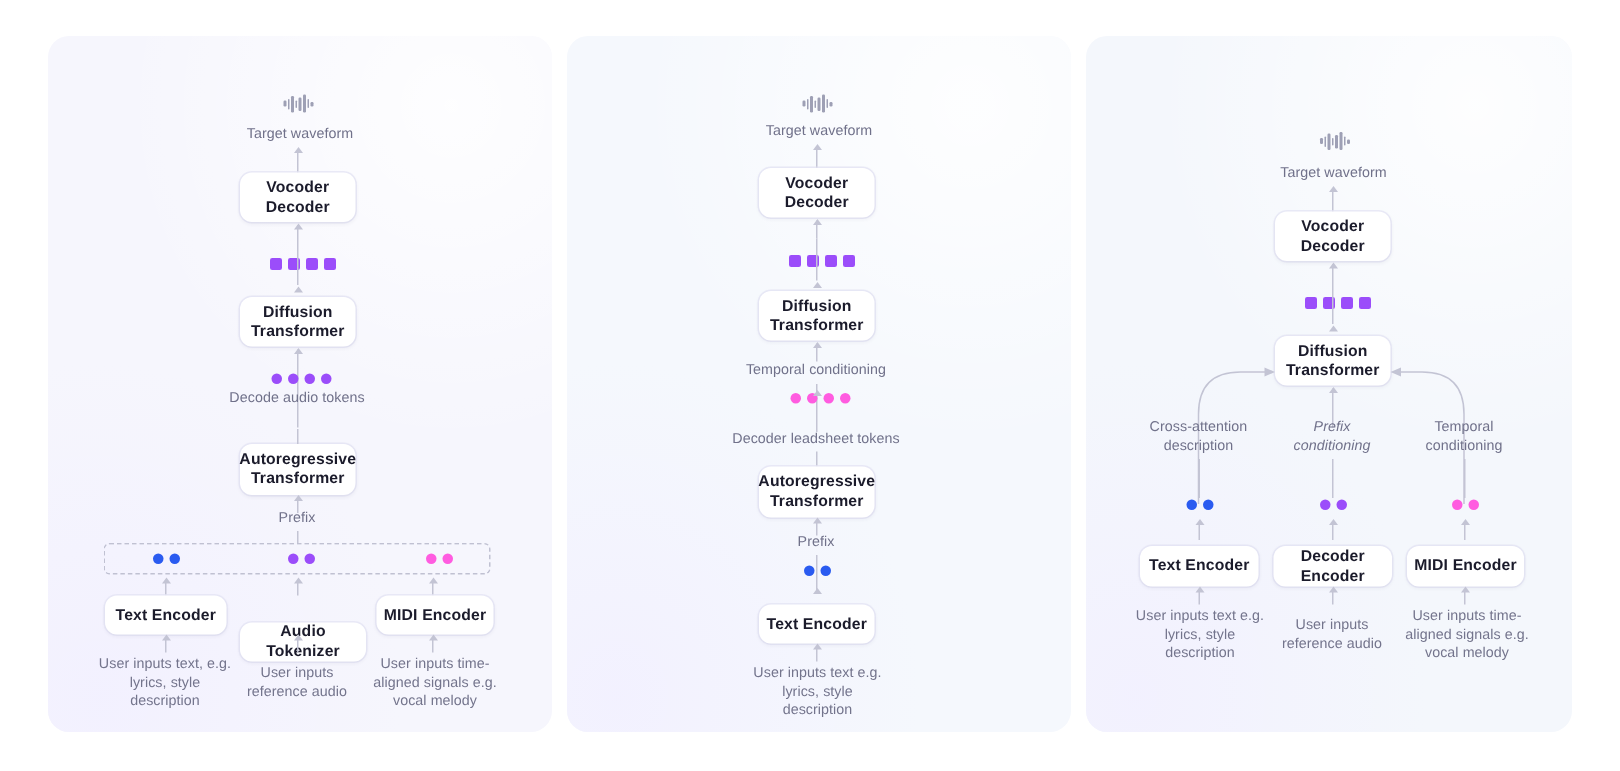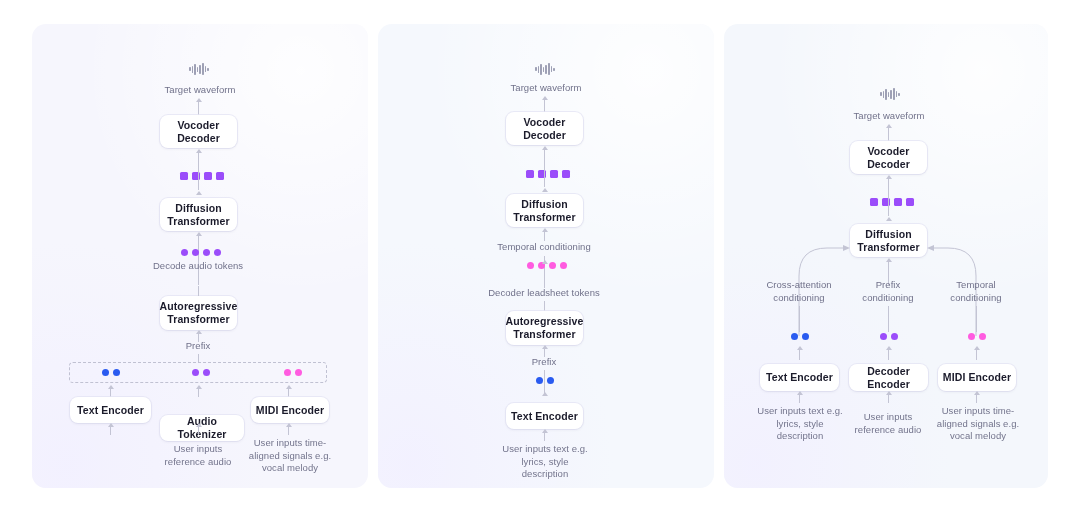--- a/index.html
+++ b/index.html
@@ -207,20 +207,21 @@
       <div class="box" style="left:128px; top:391px; width:84px; height:26px;">Audio Tokenizer</div>
       <div class="box" style="left:219px; top:373px; width:78px; height:26px;">MIDI Encoder</div>
 
       <div class="conn" style="left:78px; top:401px; height:10px;"></div>
       <div class="arrowhead" style="left:75.5px; top:399px;"></div>
       <div class="conn" style="left:166px; top:401px; height:10px;"></div>
       <div class="arrowhead" style="left:163.5px; top:399px;"></div>
       <div class="conn" style="left:256px; top:401px; height:10px;"></div>
       <div class="arrowhead" style="left:253.5px; top:399px;"></div>
 
+      <div class="label caption" style="left:33px; top:413px; width:90px;">User inputs text, e.g. lyrics, style description</div>
       <div class="label caption" style="left:126px; top:419px; width:80px;">User inputs reference audio</div>
       <div class="label caption" style="left:212px; top:413px; width:92px;">User inputs time-aligned signals e.g. vocal melody</div>
     </div>
   </div>
 
   <div class="panel" id="panel-2">
     <div class="layer">
 
       <div class="wave" style="left:157px; top:39px;">
         <i style="height:4px"></i>
@@ -333,22 +334,22 @@
       <svg class="curve" width="324" height="140" style="left:0; top:200px;" viewBox="0 0 324 140">
         <path d="M 75 112 L 75 52 Q 75 24 103 24 L 120 24" fill="none" stroke="#c3c4d4" stroke-width="1"></path>
         <polygon points="126,24 119,21 119,27" fill="#c3c4d4"></polygon>
         <path d="M 252 112 L 252 52 Q 252 24 224 24 L 210 24" fill="none" stroke="#c3c4d4" stroke-width="1"></path>
         <polygon points="203,24 210,21 210,27" fill="#c3c4d4"></polygon>
       </svg>
 
       <div class="conn" style="left:164px; top:235px; height:26px;"></div>
       <div class="arrowhead" style="left:161.5px; top:234px;"></div>
 
-      <div class="label" style="left:32px; top:255px; width:86px;">Cross-attention conditioning</div>
-      <div class="label" style="left:131px; top:255px; width:66px;">Prefix conditioning</div>
+      <div class="label" style="left:32px; top:255px; width:86px;">Cross-attention description</div>
+      <div class="label" style="left:131px; top:255px; width:66px;font-style:italic;">Prefix conditioning</div>
       <div class="label" style="left:212px; top:255px; width:80px;">Temporal conditioning</div>
 
       <div class="conn" style="left:75px; top:282px; height:26px;"></div>
       <div class="conn" style="left:164px; top:282px; height:26px;"></div>
       <div class="conn" style="left:252px; top:282px; height:26px;"></div>
 
       <div class="tokens" style="left:67px; top:309px;">
         <span class="tok circle" style="background:#2a5bf0"></span>
           <span class="tok circle" style="background:#2a5bf0"></span>
       </div>

